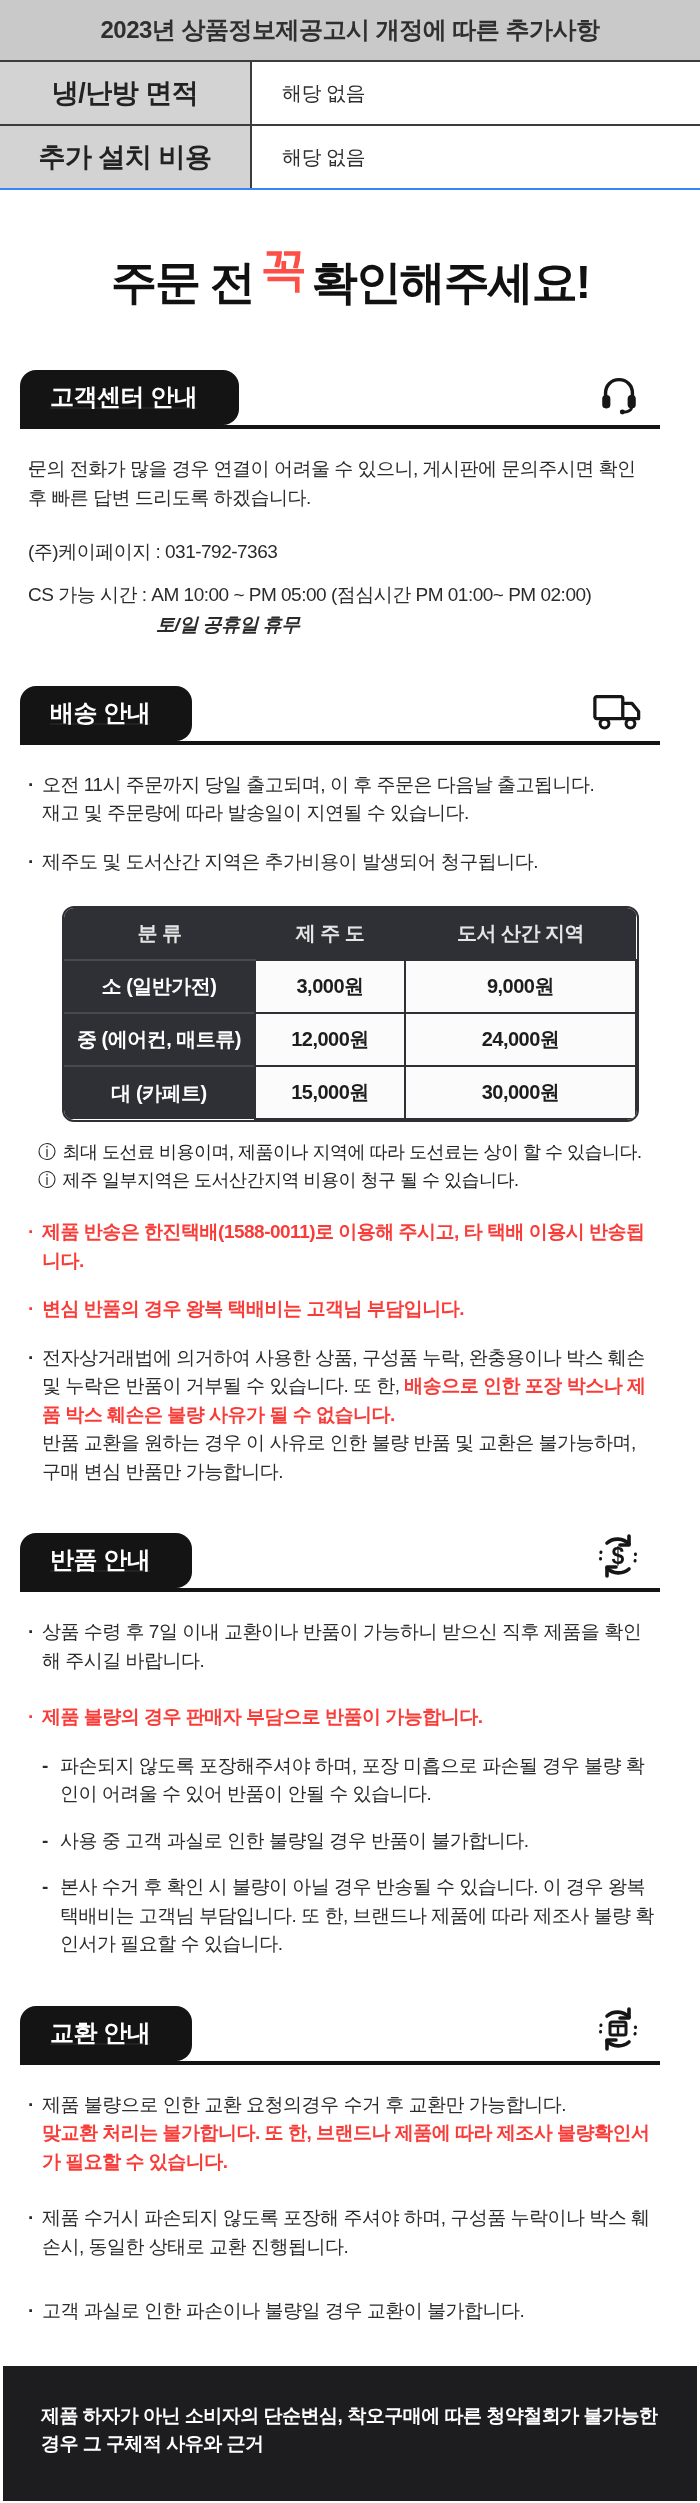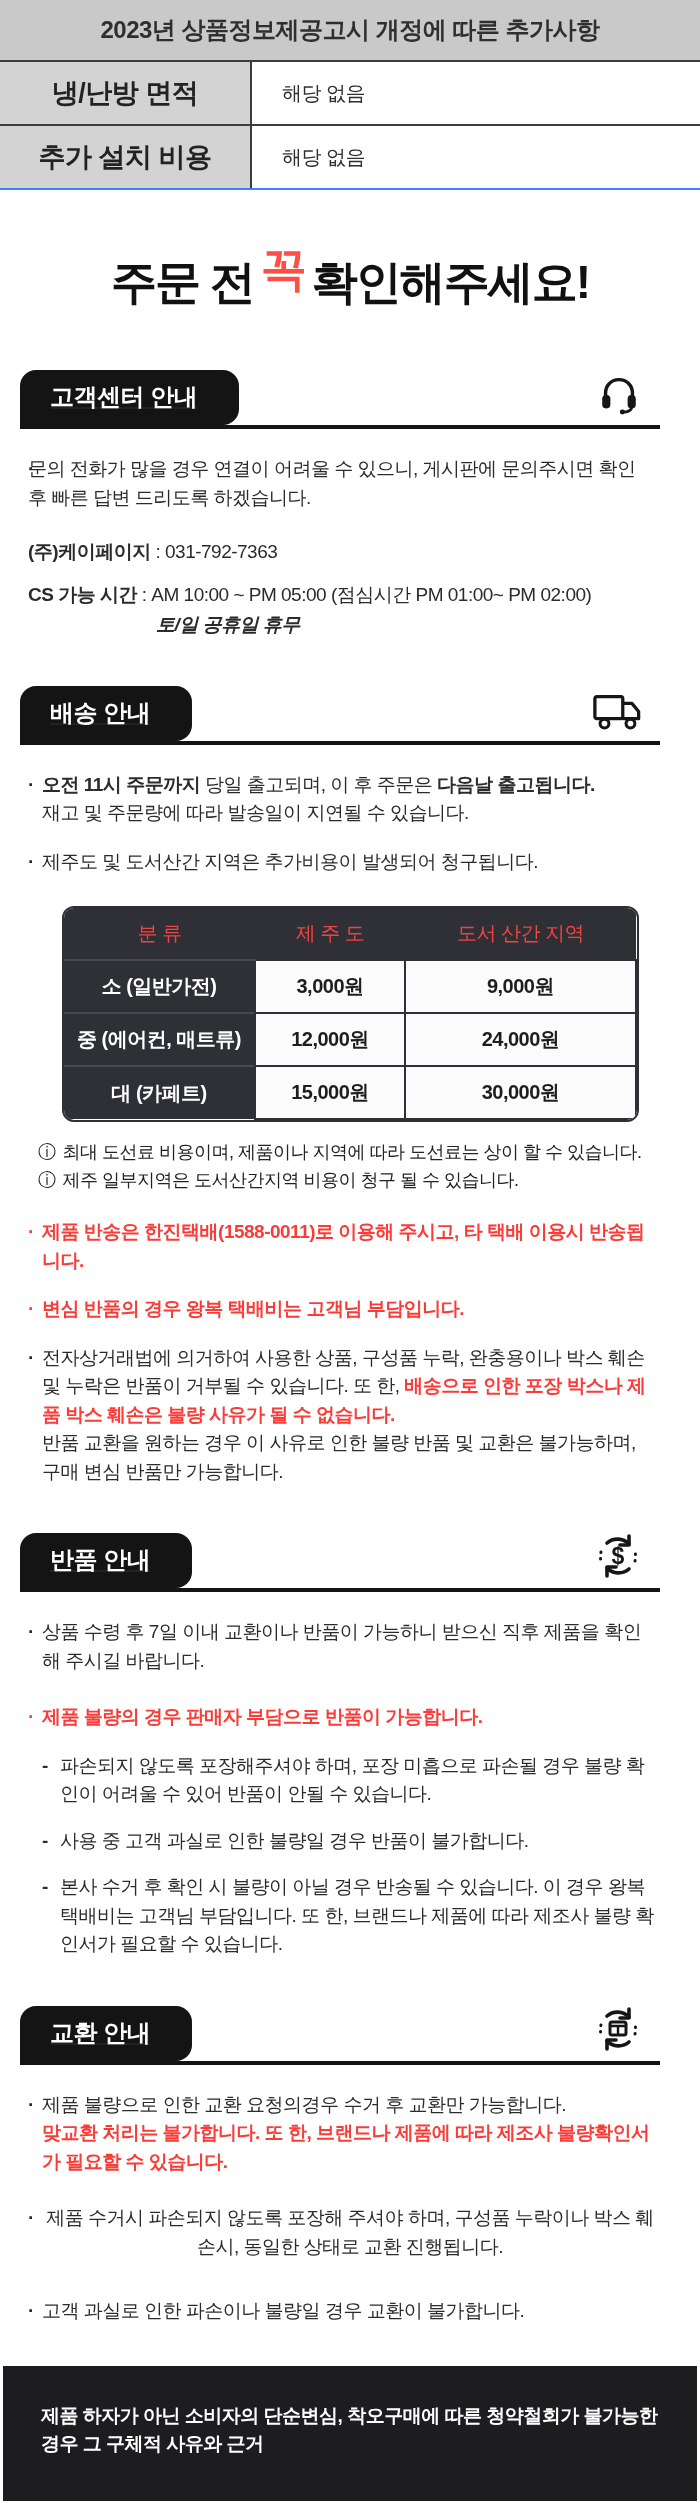--- a/index.html
+++ b/index.html
@@ -28,30 +28,30 @@
     padding:11px 42px 12px 30px;border-radius:16px 16px 16px 0;}
   .sec-icon{margin:0 18px 8px 0;line-height:0;}
 
   
   .sec-body{margin:26px 42px 0 28px;font-size:19px;line-height:1.5;color:#2b2b2b;letter-spacing:-0.5px;}
   .bullet{position:relative;padding-left:14px;margin:0 0 20px 0;}
   .bullet::before{content:"\00B7";position:absolute;left:0;top:0;font-weight:bold;color:inherit;}
   .bullet.redb::before{color:#f93c38;}
   .sub{position:relative;padding-left:32px;margin:0 0 18px 0;}
   .sub::before{content:"-";position:absolute;left:14px;top:0;font-weight:bold;}
-  strong{font-weight:700;}
+  strong{font-weight:400;}
   .red{color:#f93c38;font-weight:800;}
   .info-line{margin:0 0 14px 0;}
   .cs-holiday{padding-left:128px;margin:2px 0 0 0;font-weight:bold;font-style:italic;}
 
   
   .fee-wrap{margin:30px 61px 0 62px;border:2px solid #2e3036;border-radius:12px;overflow:hidden;}
   table.fee{width:100%;border-collapse:collapse;font-size:20px;letter-spacing:-0.5px;}
   table.fee th,table.fee td{text-align:center;padding:12px 4px;}
-  table.fee thead th{background:#2e3036;color:#ef4444;font-weight:normal;}
+  table.fee thead th{background:#2e3036;color:#e5e5e5;font-weight:bold;}
   table.fee tbody th{background:#2e3036;color:#fff;font-weight:bold;width:33.4%;
     border-top:2px solid #474950;}
   table.fee tbody td{background:#fbfbfb;color:#1d1d1d;font-weight:600;border:2px solid #2e3036;}
   .note{margin:4px 0 0 38px;font-size:18px;color:#222;letter-spacing:-0.5px;}
   .note:first-of-type{margin-top:18px;}
   .note-i{margin-right:7px;}
   .red-block{}
 
   
   .legal{background:#1d1d1f;margin:40px 3px 0 3px;padding:36px 30px 30px 30px;}
@@ -189,21 +189,21 @@
           <path d="M35 4v9h-9" stroke="#161616" stroke-width="3.6" stroke-linecap="round" stroke-linejoin="round" fill="none"></path>
           <path d="M35 37a16 16 0 0 1-22-1" stroke="#161616" stroke-width="3.6" stroke-linecap="round"></path>
           <path d="M13 44v-9h9" stroke="#161616" stroke-width="3.6" stroke-linecap="round" stroke-linejoin="round" fill="none"></path>
           <path d="M7 20a17 17 0 0 0 0 9" stroke="#161616" stroke-width="3" stroke-linecap="round" stroke-dasharray="0.5 6"></path>
           <path d="M41 29a17 17 0 0 0 0-9" stroke="#161616" stroke-width="3" stroke-linecap="round" stroke-dasharray="0.5 6"></path>
         </svg>
       </span>
     </div>
     <div class="sec-body">
       <p class="bullet"><span>제품 불량으로 인한 교환 요청의경우 수거 후 교환만 가능합니다.</span><br><span class="red">맞교환 처리는 불가합니다. 또 한, 브랜드나 제품에 따라 제조사 불량확인서가 필요할 수 있습니다.</span></p>
-      <p class="bullet" style="margin-top:28px;text-align:center;"><span>제품 수거시 파손되지 않도록 포장해 주셔야 하며, 구성품 누락이나 박스 훼손시, 동일한 상태로 교환 진행됩니다.</span></p>
+      <p class="bullet" style="margin-top:28px;"><span>제품 수거시 파손되지 않도록 포장해 주셔야 하며, 구성품 누락이나 박스 훼손시, 동일한 상태로 교환 진행됩니다.</span></p>
       <p class="bullet" style="margin-top:36px;"><span>고객 과실로 인한 파손이나 불량일 경우 교환이 불가합니다.</span></p>
     </div>
   </div>
 
   <div class="legal">
     <div class="legal-block">
       <div class="legal-heading">제품 하자가 아닌 소비자의 단순변심, 착오구매에 따른 청약철회가 불가능한 경우 그 구체적 사유와 근거</div>
 
     </div>
 

